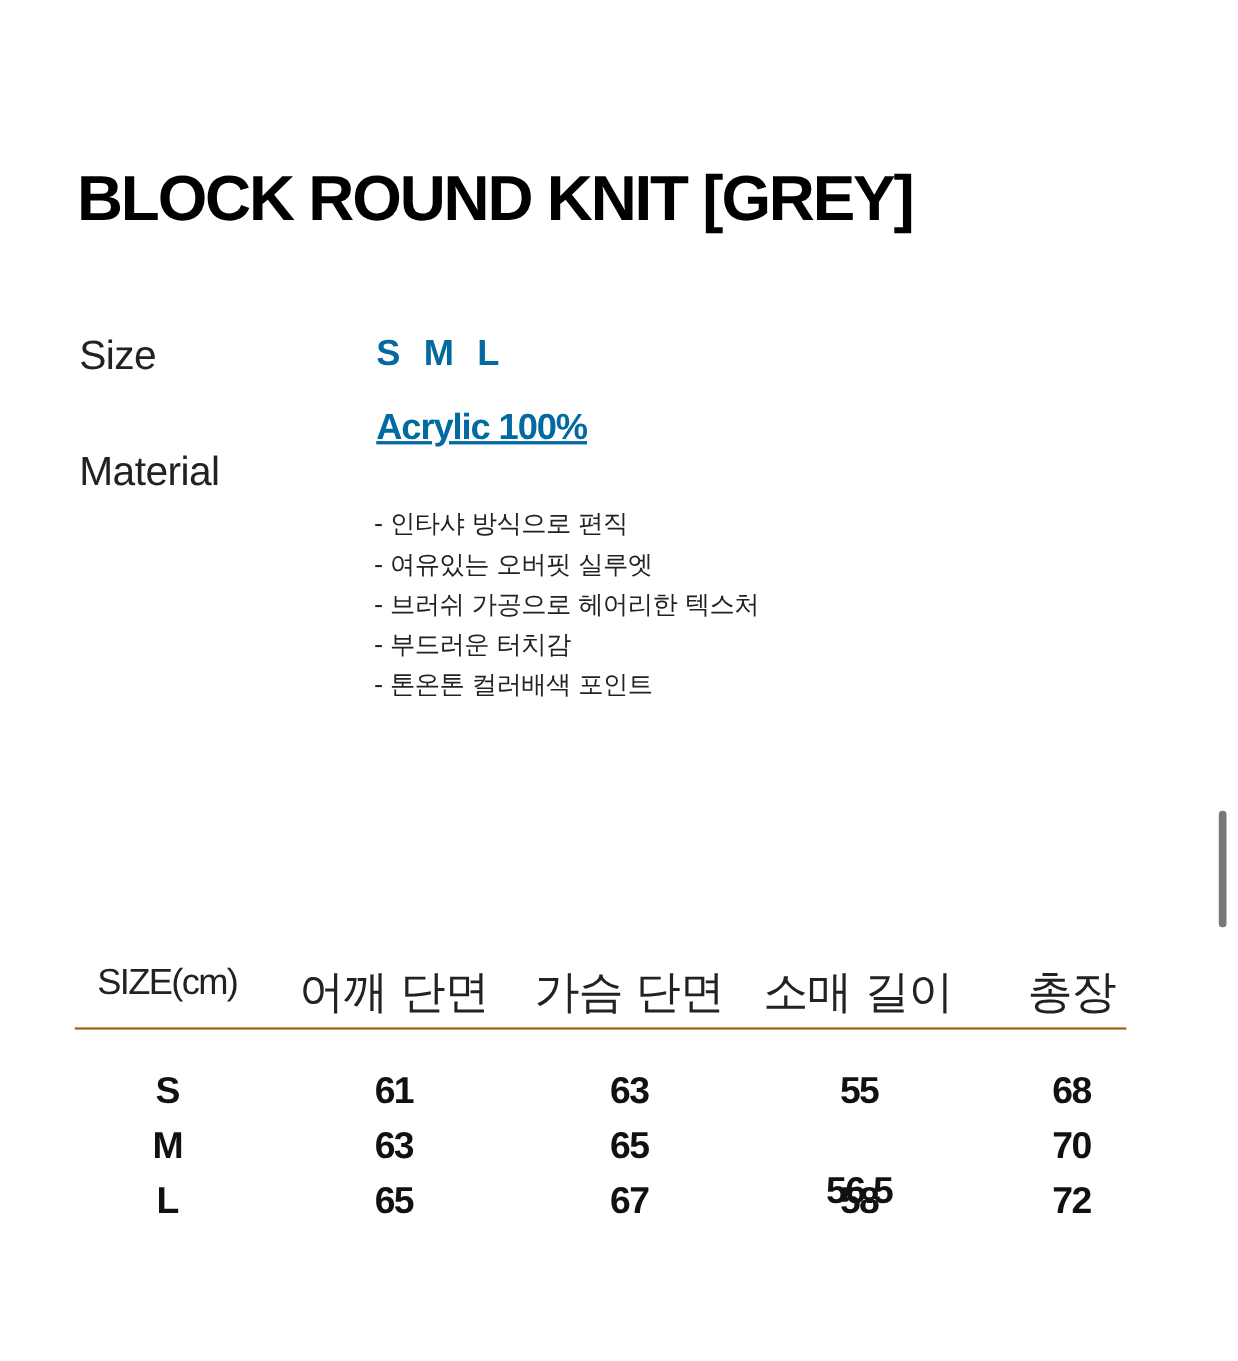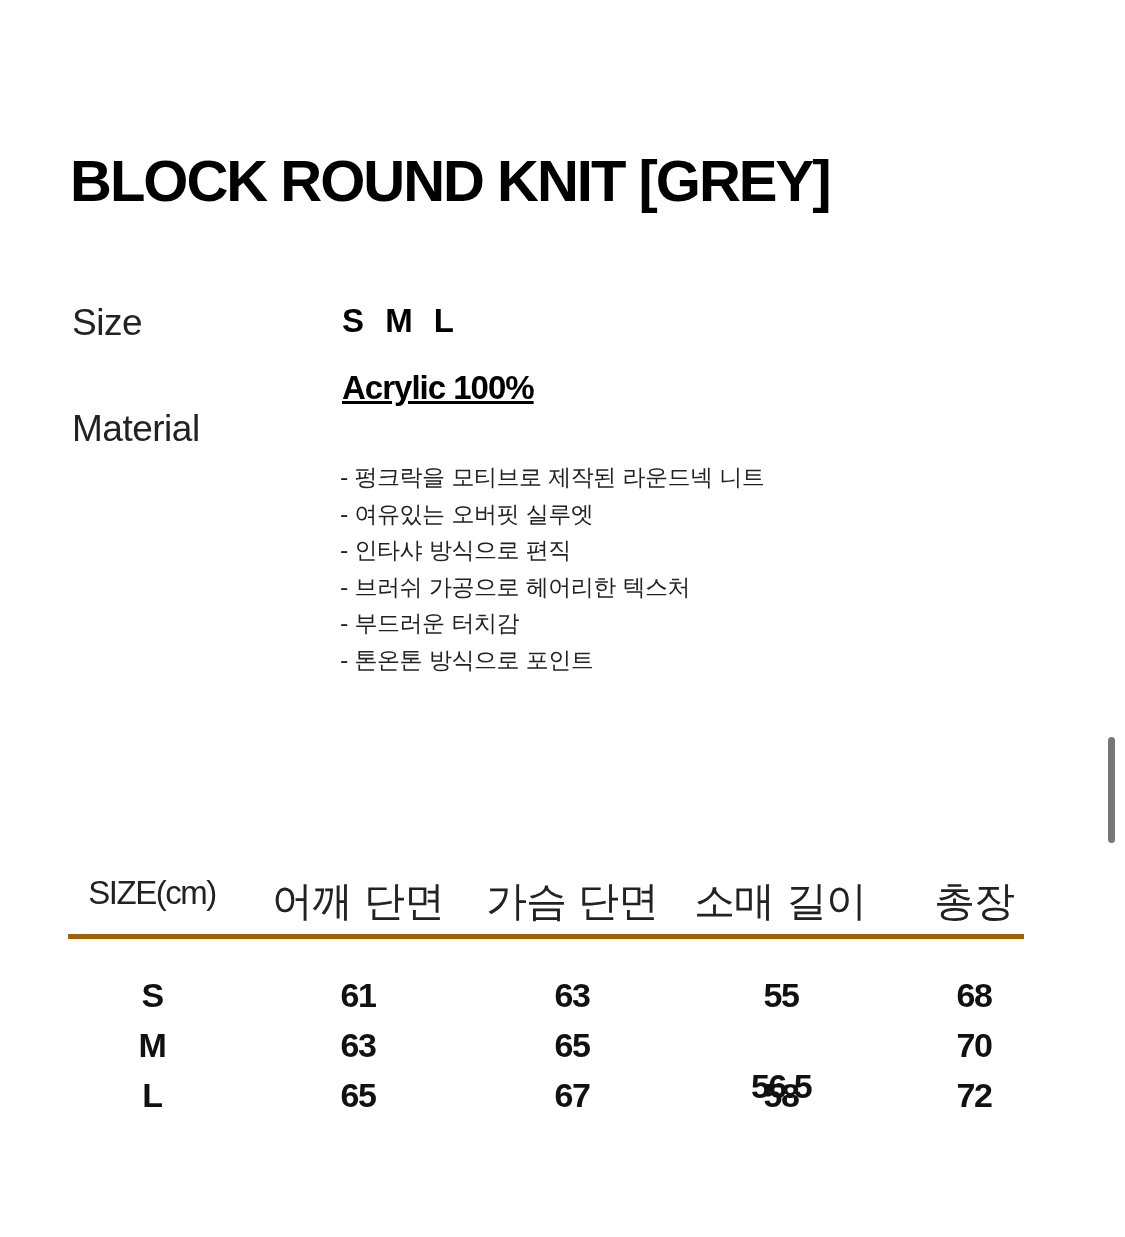--- a/index.html
+++ b/index.html
@@ -11,34 +11,34 @@
     .title {
       position: absolute; left: 70px; top: 108px;
       font-size: 58px; font-weight: bold; letter-spacing: -2px; color: #000000;
       white-space: nowrap;
     }
     .spec-label {
       position: absolute; left: 72px; font-size: 37px; color: #222;
       letter-spacing: -0.5px;
     }
     .spec-value {
-      position: absolute; left: 342px; font-size: 33px; font-weight: bold; color: #000000;
+      position: absolute; left: 342px; font-size: 33px; font-weight: bold; color: #0369a1;
       letter-spacing: -1px;
     }
     .size-value { word-spacing: 8px; letter-spacing: 2px; }
     .features {
       position: absolute; left: 340px; top: 459px; margin: 0; padding: 0; list-style: none;
       font-family: "DejaVu Sans", sans-serif; font-size: 23px; color: #222;
     }
     .features li { height: 36.5px; line-height: 36px; white-space: nowrap; letter-spacing: -0.5px; }
     .table {
       position: absolute; left: 68px; top: 860px; width: 956px;
     }
     .thead {
-      position: relative; height: 74px; border-bottom: 5px solid #a16207;
+      position: relative; height: 74px; border-bottom: 2px solid #a16207;
     }
     .th {
       position: absolute; top: 14px; font-size: 33px; color: #222; white-space: nowrap;
       transform: translateX(-50%); letter-spacing: -1.5px;
     }
     .th.ko { font-family: "DejaVu Sans", sans-serif; font-size: 41px; letter-spacing: -1px; }
     .tbody { position: relative; }
     .tr { position: relative; height: 50px; }
     .tbody .tr:first-child { margin-top: 37px; }
     .td {
@@ -55,26 +55,25 @@
 
 <h1 class="title">BLOCK ROUND KNIT [GREY]</h1>
 
 <div class="spec-label" style="top:302px;">Size</div>
 <div class="spec-value size-value" style="top:302px;">S M L</div>
 
 <div class="spec-label" style="top:370px;margin-top:38px;">Material</div>
 <div class="spec-value" style="top:369px;text-decoration:underline;">Acrylic 100%</div>
 
 <ul class="features">
-  <li>- 펑크락을 모티브로 제작된 라운드넥 니트</li>
+  <li>- 인타샤 방식으로 편직</li>
   <li>- 여유있는 오버핏 실루엣</li>
-  <li>- 인타샤 방식으로 편직</li>
   <li>- 브러쉬 가공으로 헤어리한 텍스처</li>
   <li>- 부드러운 터치감</li>
-  <li>- 톤온톤 방식으로 포인트</li>
+  <li>- 톤온톤 컬러배색 포인트</li>
 </ul>
 
 <div class="table">
   <div class="thead">
     <div class="th" style="left:84px;">SIZE(cm)</div>
     <div class="th ko" style="left:290px;">어깨 단면</div>
     <div class="th ko" style="left:504px;">가슴 단면</div>
     <div class="th ko" style="left:712px;">소매 길이</div>
     <div class="th ko" style="left:906px;">총장</div>
   </div>

